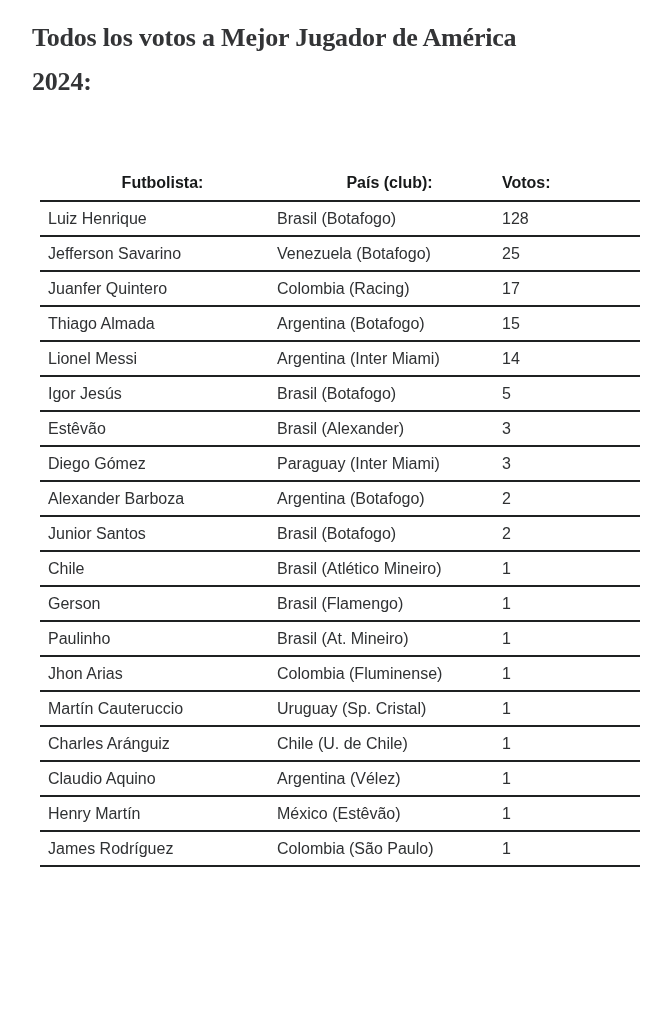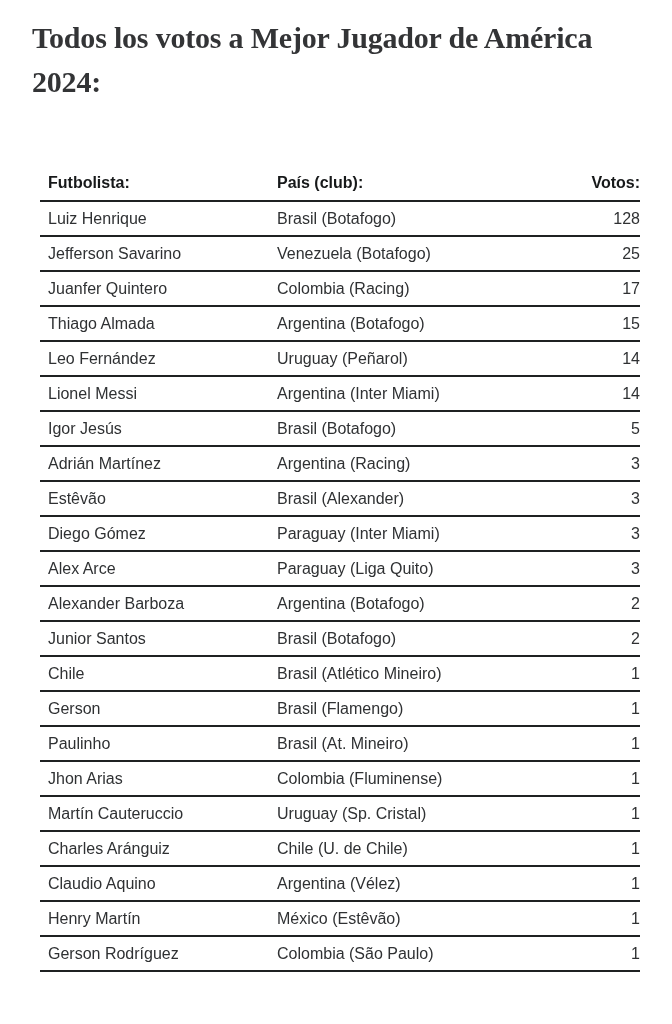--- a/index.html
+++ b/index.html
@@ -10,21 +10,21 @@
     width: 672px;
     height: 1024px;
     background: #ffffff;
     overflow: hidden;
     font-family: "Liberation Sans", sans-serif;
     -webkit-font-smoothing: antialiased;
   }
   .page-title {
     font-family: "Liberation Serif", "DejaVu Serif", serif;
     font-weight: 700;
-    font-size: 30px;
+    font-size: 26px;
     line-height: 44px;
     letter-spacing: -0.2px;
     color: #333436;
     margin: 16px 32px 0 32px;
   }
   table.votes-table {
     border-collapse: collapse;
     table-layout: fixed;
     width: 600px;
     margin: 62px 0 0 40px;
@@ -40,32 +40,33 @@
     vertical-align: middle;
     border-bottom: 2px solid #1f2122;
     font-size: 16px;
     text-align: left;
     white-space: nowrap;
     overflow: hidden;
   }
   .votes-table th {
     font-weight: 700;
     color: #17191a;
+    text-align: center;
   }
   .votes-table td {
     font-weight: 400;
     color: #2f3133;
   }
   .votes-table th:first-child,
   .votes-table td:first-child {
     padding-left: 8px;
   }
   .votes-table th:last-child,
   .votes-table td:last-child {
-    text-align: right;
+    text-align: left;
   }
 </style>
 </head>
 <body>
 
 <main>
   <h1 class="page-title">
     <span>Todos los votos a Mejor Jugador de América</span><br>
     <span>2024:</span>
   </h1>
@@ -98,52 +99,37 @@
           <td>Juanfer Quintero</td>
           <td>Colombia (Racing)</td>
           <td>17</td>
         </tr>
         <tr>
           <td>Thiago Almada</td>
           <td>Argentina (Botafogo)</td>
           <td>15</td>
         </tr>
         <tr>
-          <td>Leo Fernández</td>
-          <td>Uruguay (Peñarol)</td>
-          <td>14</td>
-        </tr>
-        <tr>
           <td>Lionel Messi</td>
           <td>Argentina (Inter Miami)</td>
           <td>14</td>
         </tr>
         <tr>
           <td>Igor Jesús</td>
           <td>Brasil (Botafogo)</td>
           <td>5</td>
         </tr>
         <tr>
-          <td>Adrián Martínez</td>
-          <td>Argentina (Racing)</td>
-          <td>3</td>
-        </tr>
-        <tr>
           <td>Estêvão</td>
           <td>Brasil (Alexander)</td>
           <td>3</td>
         </tr>
         <tr>
           <td>Diego Gómez</td>
           <td>Paraguay (Inter Miami)</td>
-          <td>3</td>
-        </tr>
-        <tr>
-          <td>Alex Arce</td>
-          <td>Paraguay (Liga Quito)</td>
           <td>3</td>
         </tr>
         <tr>
           <td>Alexander Barboza</td>
           <td>Argentina (Botafogo)</td>
           <td>2</td>
         </tr>
         <tr>
           <td>Junior Santos</td>
           <td>Brasil (Botafogo)</td>
@@ -183,19 +169,19 @@
           <td>Claudio Aquino</td>
           <td>Argentina (Vélez)</td>
           <td>1</td>
         </tr>
         <tr>
           <td>Henry Martín</td>
           <td>México (Estêvão)</td>
           <td>1</td>
         </tr>
         <tr>
-          <td>Gerson Rodríguez</td>
+          <td>James Rodríguez</td>
           <td>Colombia (São Paulo)</td>
           <td>1</td>
         </tr>
       </tbody>
   </table>
 </main>
 
 </body></html>

